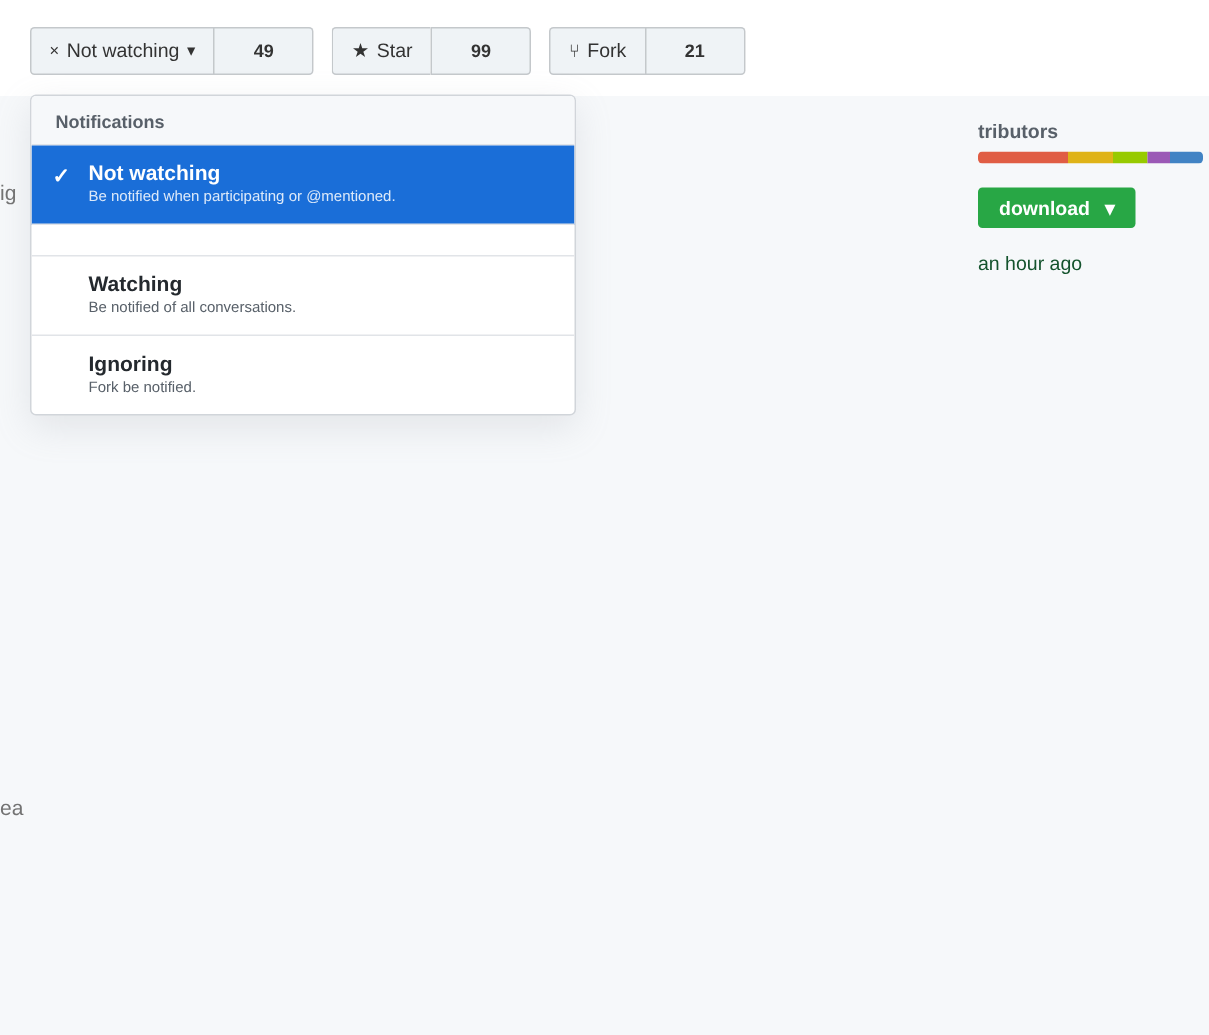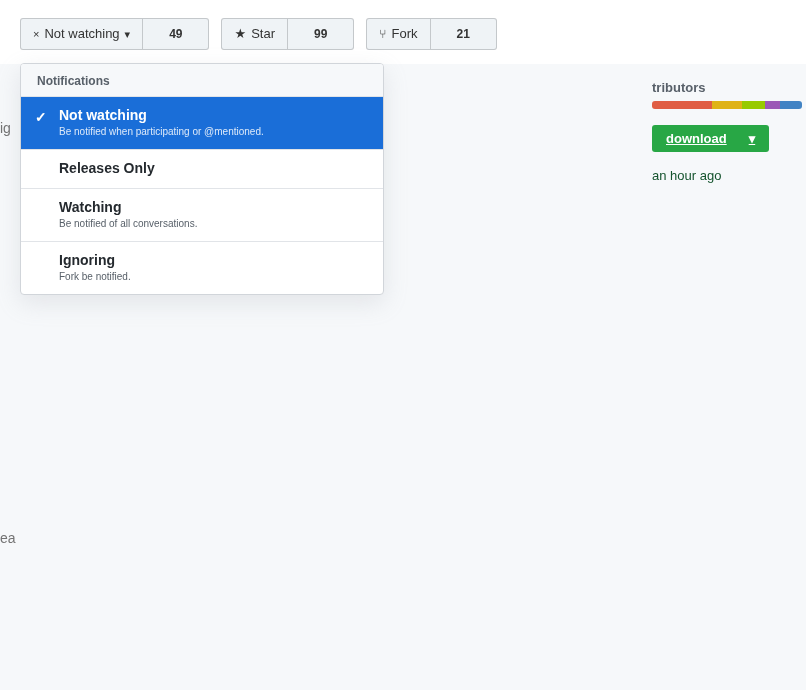--- a/index.html
+++ b/index.html
@@ -166,31 +166,30 @@
 
     .contrib-seg-1 { background: #e05d44; flex: 0 0 40%; }
     .contrib-seg-2 { background: #dfb317; flex: 0 0 20%; }
     .contrib-seg-3 { background: #97ca00; flex: 0 0 15%; }
     .contrib-seg-4 { background: #9b59b6; flex: 0 0 10%; }
     .contrib-seg-5 { background: #4183c4; flex: 0 0 15%; }
 
     .download-btn {
       display: inline-flex;
       align-items: center;
-      gap: 22px;
+      gap: 10px;
       padding: 6px 14px;
       background: #28a745;
       color: #fff;
       font-size: 13px;
       font-weight: 600;
       border-radius: 3px;
       border: none;
       cursor: pointer;
       margin-bottom: 16px;
-      text-decoration: underline;
     }
 
     .time-text {
       font-size: 13px;
       color: #14532d;
     }
 
     
     .side-text {
       position: absolute;
@@ -261,21 +260,20 @@
   <div class="dropdown-panel">
     <div class="dropdown-header">Notifications</div>
 
     <div class="dropdown-item selected">
       <span class="checkmark">✓</span>
       <div class="item-title">Not watching</div>
       <div class="item-desc">Be notified when participating or @mentioned.</div>
     </div>
 
     <div class="dropdown-item">
-      <div class="item-title">Releases Only</div>
     </div>
 
     <div class="dropdown-item">
       <div class="item-title">Watching</div>
       <div class="item-desc">Be notified of all conversations.</div>
     </div>
 
     <div class="dropdown-item">
       <div class="item-title">Ignoring</div>
       <div class="item-desc">Fork be notified.</div>

